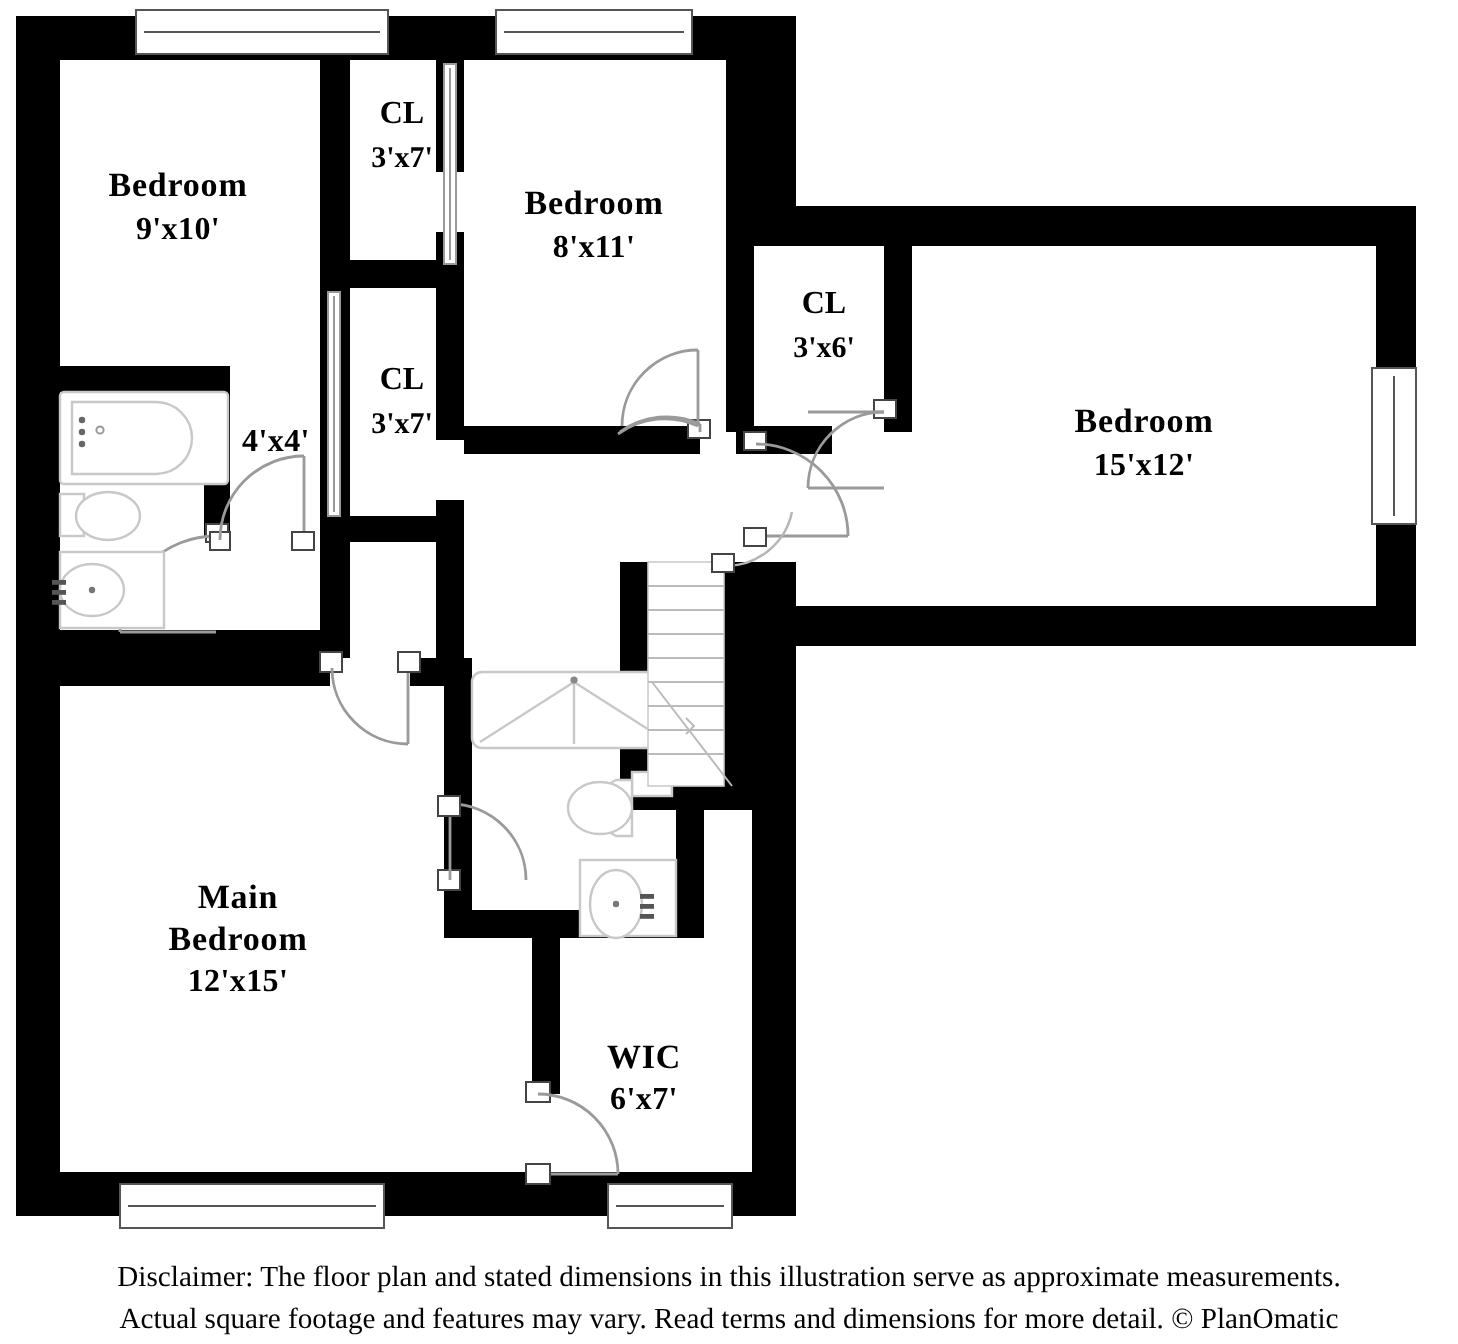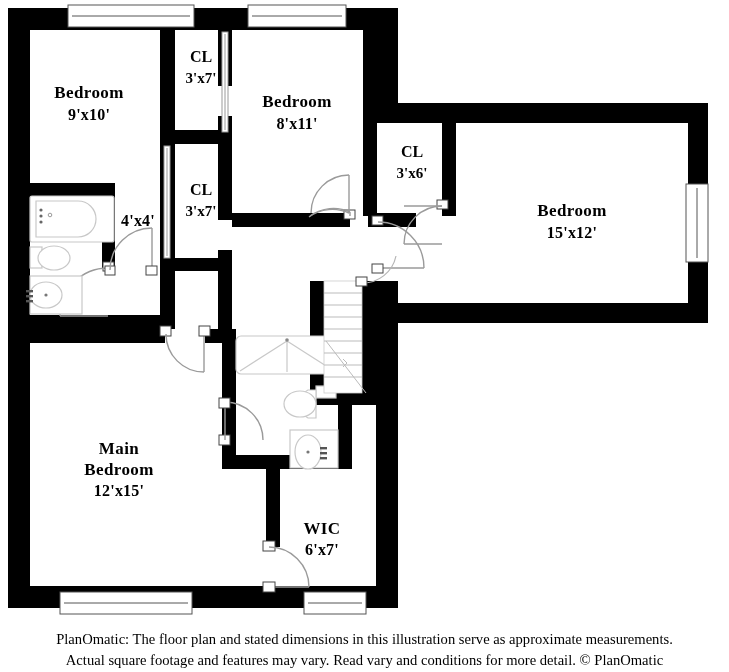--- a/index.html
+++ b/index.html
@@ -342,15 +342,15 @@
       <text class="rm-label rm-name" x="322" y="530">WIC</text>
       <text class="rm-label rm-dim" x="322" y="551">6'x7'</text>
     </g>
 
   </g>
 
 </svg>
 </div>
 
 <div id="disclaimer">
-  <div>PlanOmatic: The floor plan and stated dimensions in this illustration serve as approximate measurements.</div>
-  <div>Actual square footage and features may vary. Read vary and conditions for more detail. © PlanOmatic</div>
+  <div>Disclaimer: The floor plan and stated dimensions in this illustration serve as approximate measurements.</div>
+  <div>Actual square footage and features may vary. Read terms and dimensions for more detail. © PlanOmatic</div>
 </div>
 
 </body></html>

